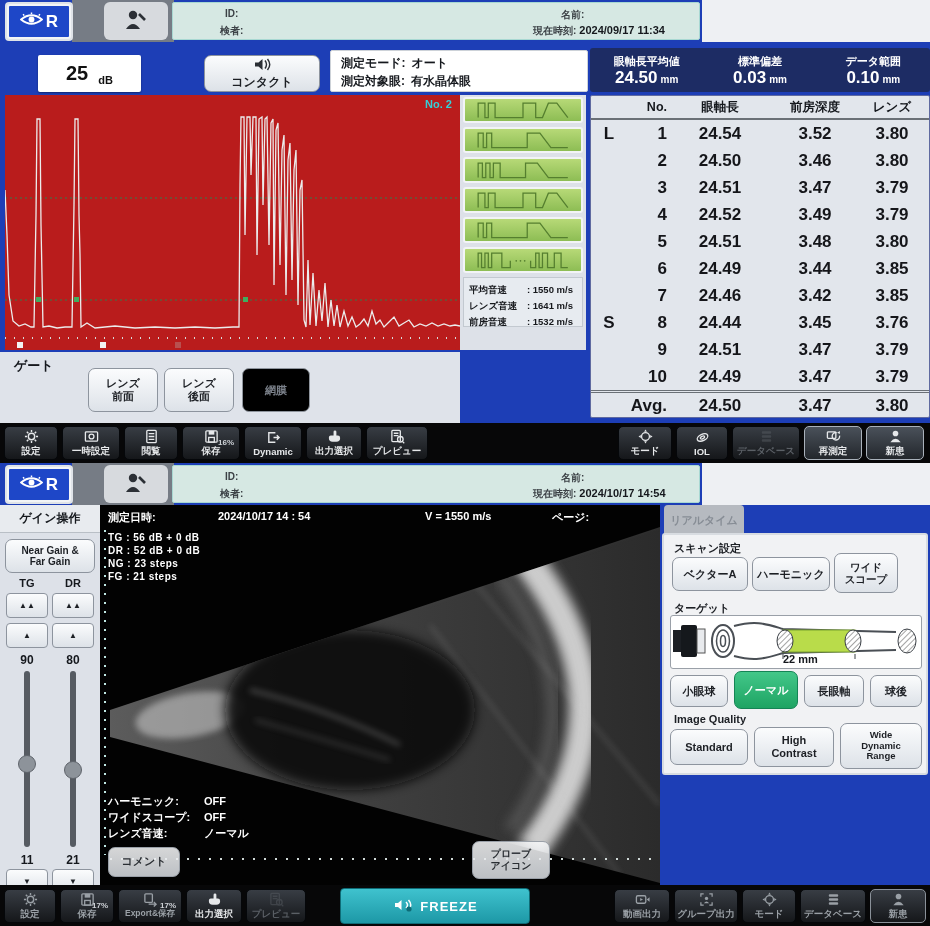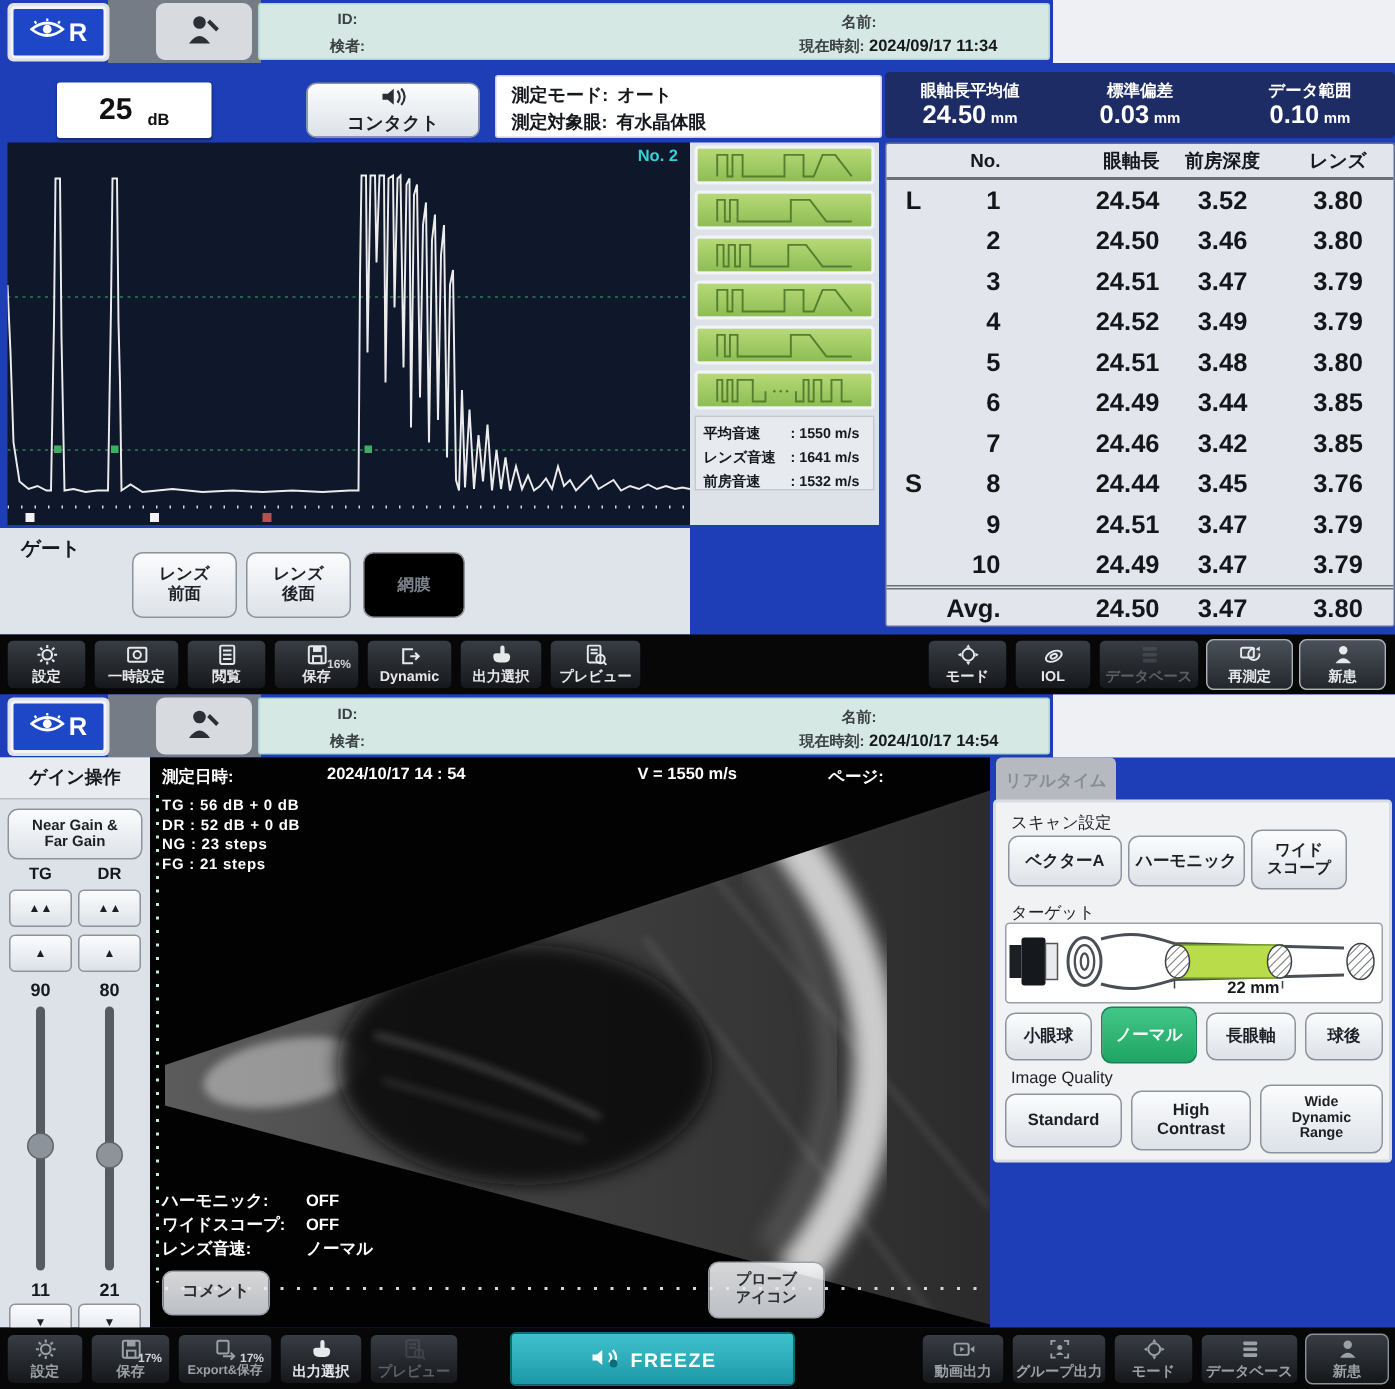--- a/index.html
+++ b/index.html
@@ -40,35 +40,35 @@
   .db-box .u{font-size:11px;font-weight:bold;color:#111;align-self:flex-end;margin:0 0 6px 10px;}
   .contact{position:absolute;left:204px;top:55px;width:116px;height:37px;font-size:12px;gap:1px;}
   .mode-box{position:absolute;left:330px;top:50px;width:258px;height:42px;background:#fff;border:1px solid #cdd2d8;border-radius:2px;padding:3px 0 0 10px;}
   .mode-box .row{font-size:12px;font-weight:bold;color:#15181d;line-height:18px;}
   .mode-box .row .lab{margin-right:6px;}
   .stats{position:absolute;left:590px;top:48px;width:340px;height:44px;background:#1d2c64;border-radius:3px;display:flex;}
   .stats .col{flex:1;display:flex;flex-direction:column;align-items:center;justify-content:center;color:#fff;}
   .stats .sl{font-size:11px;font-weight:bold;}
   .stats .sv{font-size:17px;font-weight:bold;line-height:17px;}
   .stats .su{font-size:10px;font-weight:bold;margin-left:3px;}
-  .ascan{position:absolute;left:5px;top:95px;width:455px;height:255px;background:#0f172a;}
+  .ascan{position:absolute;left:5px;top:95px;width:455px;height:255px;background:#b91c1c;}
   .trace-no{position:absolute;right:8px;top:3px;color:#35d0d8;font-size:11px;font-weight:bold;}
   .thumbcol{position:absolute;left:460px;top:95px;width:126px;height:255px;background:#dde1e8;}
   .thumb{position:absolute;left:3px;width:120px;height:26px;background:linear-gradient(#b7d977,#8dbd54);border:2px solid #f2f4f6;border-radius:3px;}
   .velbox{position:absolute;left:3px;top:182px;width:120px;height:50px;background:#e7ebf0;border:1px solid #c3c9d0;padding:4px 5px;}
   .velrow{display:flex;font-size:9.5px;font-weight:bold;color:#16181c;line-height:16px;}
   .velrow .vl{width:58px;}
   .table{position:absolute;left:590px;top:95px;width:340px;height:323px;background:#e2e6ec;border-radius:2px;border:1px solid #5f6aa0;}
   .trow{display:flex;align-items:center;height:27px;}
   .trow.h{height:24px;border-bottom:2px solid #6a7076;}
   .trow.h span{font-size:12.5px;font-weight:bold;color:#15181d;}
   .trow span{font-size:17px;font-weight:bold;color:#15161a;}
   .c-side{width:36px;text-align:center;}
   .c-no{width:40px;text-align:right;}
-  .c-al{width:106px;text-align:right;}
+  .c-al{width:106px;text-align:center;}
   .c-acd{width:84px;text-align:center;}
   .c-lens{width:70px;text-align:center;}
   .trow.avg{border-top:3px double #6a7076;height:28px;}
   .gate{position:absolute;left:0;top:352px;width:460px;height:71px;background:#dfe3ea;}
   .gate .ttl{position:absolute;left:14px;top:5px;font-size:13px;font-weight:bold;color:#15181d;}
   
   .gainpan{position:absolute;left:0;top:42px;width:100px;height:380px;background:#dde1e8;}
   .gainpan .ttl{position:absolute;left:0;top:0;width:100px;height:28px;background:#e8ebef;border-bottom:1px solid #b9bfc6;display:flex;align-items:center;justify-content:center;font-size:12px;font-weight:bold;color:#15181d;}
   .nearfar{position:absolute;left:5px;top:34px;width:90px;height:34px;font-size:10px;}
   .gcol-lab{position:absolute;top:72px;font-size:11px;font-weight:bold;color:#15181d;width:44px;text-align:center;}
@@ -77,23 +77,23 @@
   .sl-track{position:absolute;width:6px;background:#565b62;border-radius:3px;}
   .sl-thumb{position:absolute;width:18px;height:18px;border-radius:50%;background:#8d939a;border:1px solid #5f646b;}
   .bscan{position:absolute;left:100px;top:42px;width:560px;height:380px;background:#000;overflow:hidden;}
   .ovl{position:absolute;color:#fff;font-weight:bold;}
   .gainlines div{font-size:10px;font-weight:bold;color:#fff;line-height:13px;letter-spacing:.5px;}
   .statuslines .srow{display:flex;font-size:11px;font-weight:bold;color:#fff;line-height:16px;}
   .statuslines .sl2{width:96px;}
   .softbtn{background:linear-gradient(#f6f7f8dd,#d9dde2dd);border:1px solid #9aa0a8;border-radius:7px;color:#2a2e33;font-weight:bold;display:flex;align-items:center;justify-content:center;text-align:center;line-height:1.2;}
   .rpanel-tab{position:absolute;left:664px;top:42px;width:80px;height:30px;background:#b6bac0;color:#878d95;font-size:11px;font-weight:bold;display:flex;align-items:center;justify-content:center;border-radius:4px 4px 0 0;}
   .rpanel{position:absolute;left:662px;top:70px;width:266px;height:242px;background:#f1f2f4;border:2px solid #d8dce1;border-radius:3px;}
-  .rh{position:absolute;font-size:11px;font-weight:normal;color:#1c1f24;}
+  .rh{position:absolute;font-size:11px;font-weight:bold;color:#1c1f24;}
   .probe-box{position:absolute;left:6px;top:80px;width:252px;height:54px;background:#fff;border:1px solid #9aa0a8;border-radius:3px;}
-  .probe-label{position:absolute;left:112px;top:37px;width:70px;text-align:right;font-size:11px;font-weight:bold;color:#15181d;}
+  .probe-label{position:absolute;left:112px;top:37px;width:70px;text-align:left;font-size:11px;font-weight:bold;color:#15181d;}
 </style>
 </head>
 <body>
 
 <div id="root">
 
 <section id="s1">
 
   <div class="hdr">
     <div class="hdr-gray"></div>

